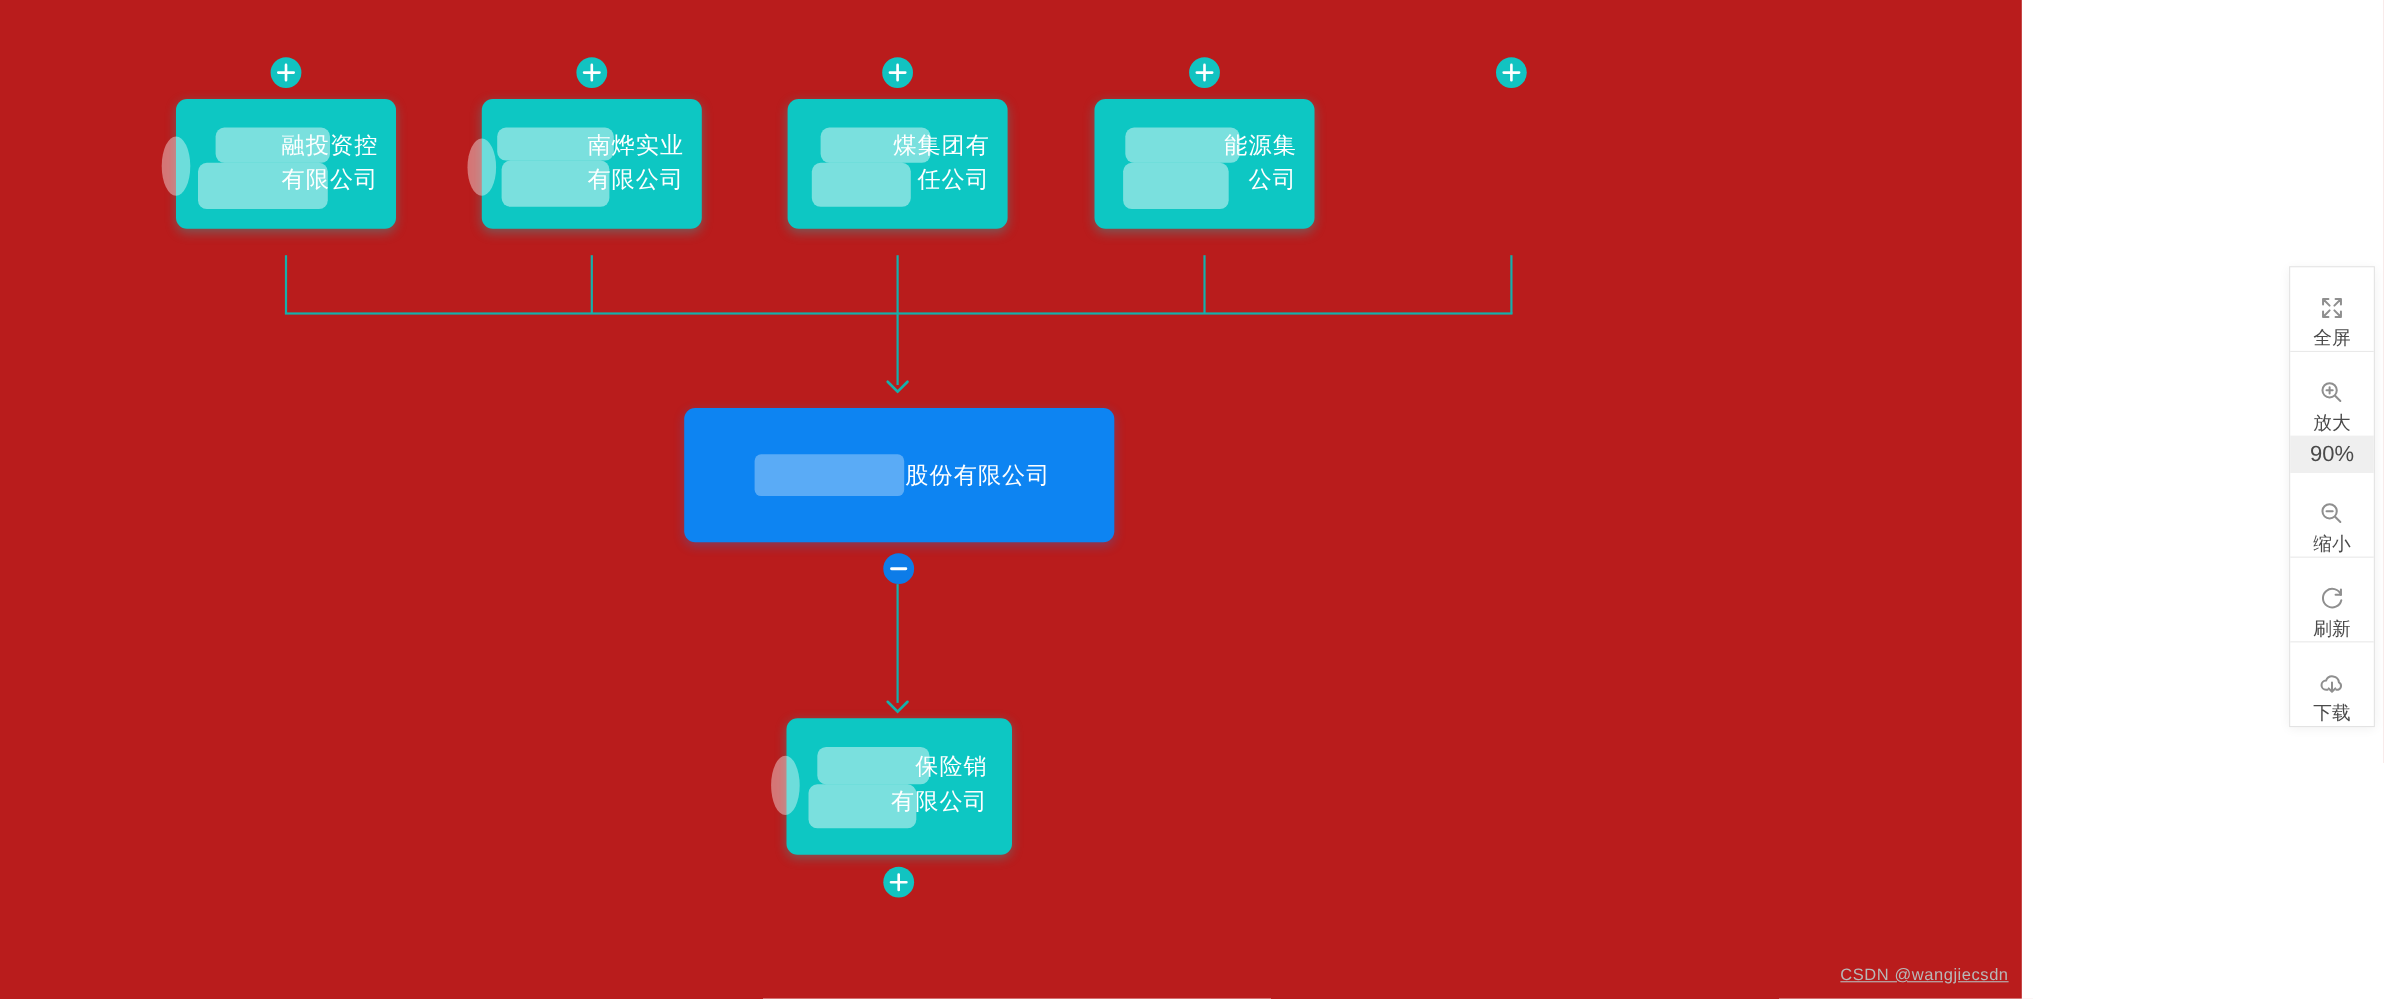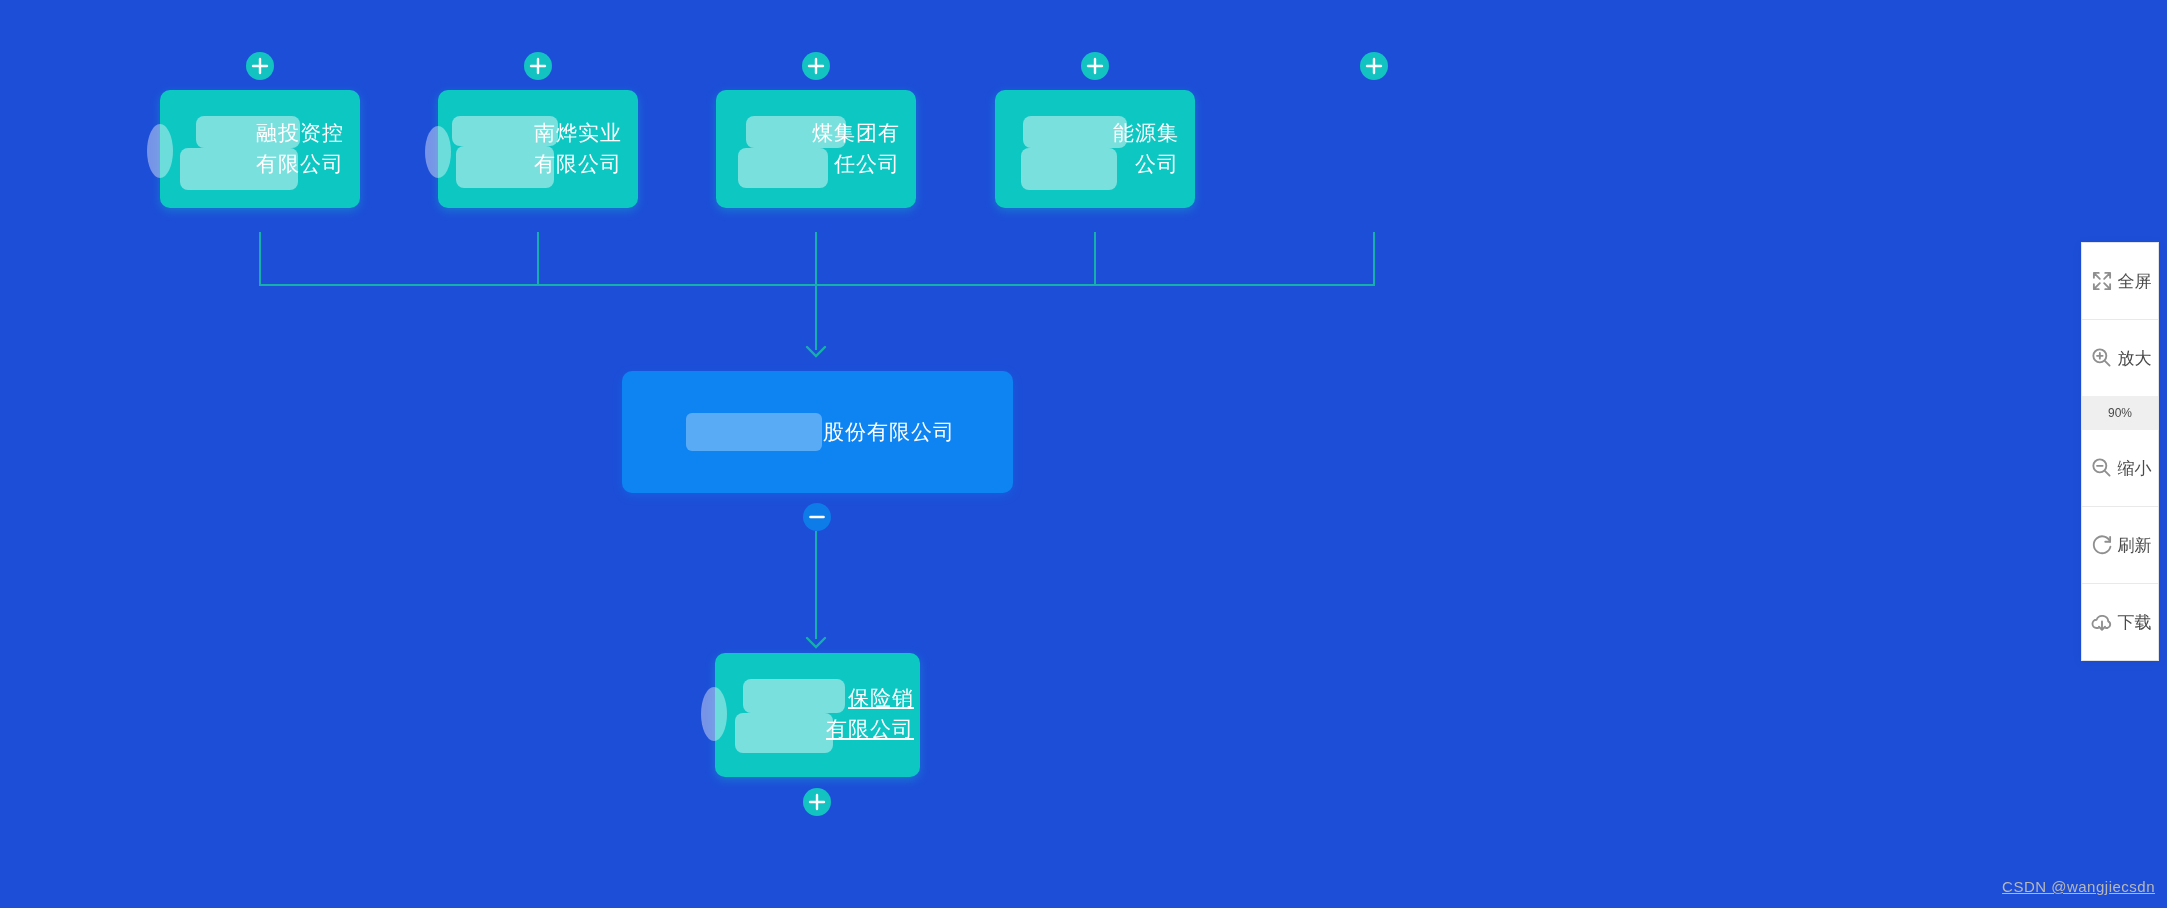--- a/index.html
+++ b/index.html
@@ -1,18 +1,18 @@
 <!DOCTYPE html>
 <html><head>
 <meta charset="utf-8">
 <style>
   * { margin:0; padding:0; box-sizing:border-box; }
   html,body { width:2167px; height:908px; background:#ffffff; overflow:hidden;
     font-family:"Liberation Sans","DejaVu Sans",sans-serif; }
-  #canvas { position:relative; width:2167px; height:908px; background:#1d4ed8; }
+  #canvas { position:relative; width:1838px; height:908px; background:#b91c1c; }
 
   
   .line { position:absolute; background:#15b0ab; }
   .v { width:2px; }
   .h { height:2px; }
   .arrowhead { position:absolute; }
 
   
   .node { position:absolute; border-radius:10px; color:#fff; }
   .node.cyan { background:#0dc7c3; box-shadow:0 3px 10px rgba(13,199,195,.35); }
@@ -21,48 +21,48 @@
                     0 0 5px 3px rgba(244,158,76,.85),
                     0 0 16px 9px rgba(246,178,115,.45); }
   .parent { width:200px; height:118px; padding-top:27px; }
   .nline { font-size:21px; line-height:31px; letter-spacing:1px;
            text-align:right; padding-right:16px; position:relative; z-index:2; }
   .nline.center { text-align:center; padding-right:0; letter-spacing:2px; }
   .root-node { width:391px; height:122px; display:flex; align-items:center;
                justify-content:flex-end; padding-right:58px;
                font-size:21px; letter-spacing:1px; }
   .child { width:205px; height:124px; padding-top:29px; }
-  .child .nline { padding-right:6px;text-decoration:underline; }
+  .child .nline { padding-right:22px; }
 
   
   .redact { position:absolute; background:rgba(255,255,255,.45);
             border-radius:8px; z-index:1; }
   .bump { position:absolute; background:rgba(255,255,255,.40);
           border-radius:50%; z-index:1; }
   .redact.on-blue { background:rgba(255,255,255,.32); border-radius:6px; }
 
   
   .pm-btn { position:absolute; width:28px; height:28px; border-radius:50%;
             display:flex; align-items:center; justify-content:center;
             cursor:pointer; }
   .pm-btn.cyan { background:#12c3c1; }
   .pm-btn.blue { background:#0d7ce8; }
 
   
   .toolbar { position:absolute; left:2081px; top:242px; width:78px;
              background:#fff; border:1px solid #e3e3e3;
              box-shadow:0 2px 10px rgba(0,0,0,.06); }
-  .tb-item { height:76px; display:flex; flex-direction:row;
-             align-items:center; justify-content:center; gap:3px;
+  .tb-item { height:76px; display:flex; flex-direction:column;
+             align-items:center; justify-content:flex-end; gap:3px;
              cursor:pointer; }
   .tb-item span { font-size:17px; color:#4a4a4a; }
   .tb-divider { height:1px; background:#e9e9e9; }
   .tb-zoom { height:34px; background:#efefef; display:flex;
              align-items:center; justify-content:center;
-             font-size:12px; color:#4a4a4a; }
+             font-size:20px; color:#4a4a4a; }
   .tb-icon { stroke:#8f8f8f; fill:none; stroke-width:1.7;
              stroke-linecap:round; stroke-linejoin:round; }
 
   .watermark { position:absolute; right:12px; top:878px; font-size:15px;
                color:#b8b8b8; letter-spacing:.5px;text-decoration:underline; }
 </style>
 </head>
 <body>
 
 <div id="canvas">

